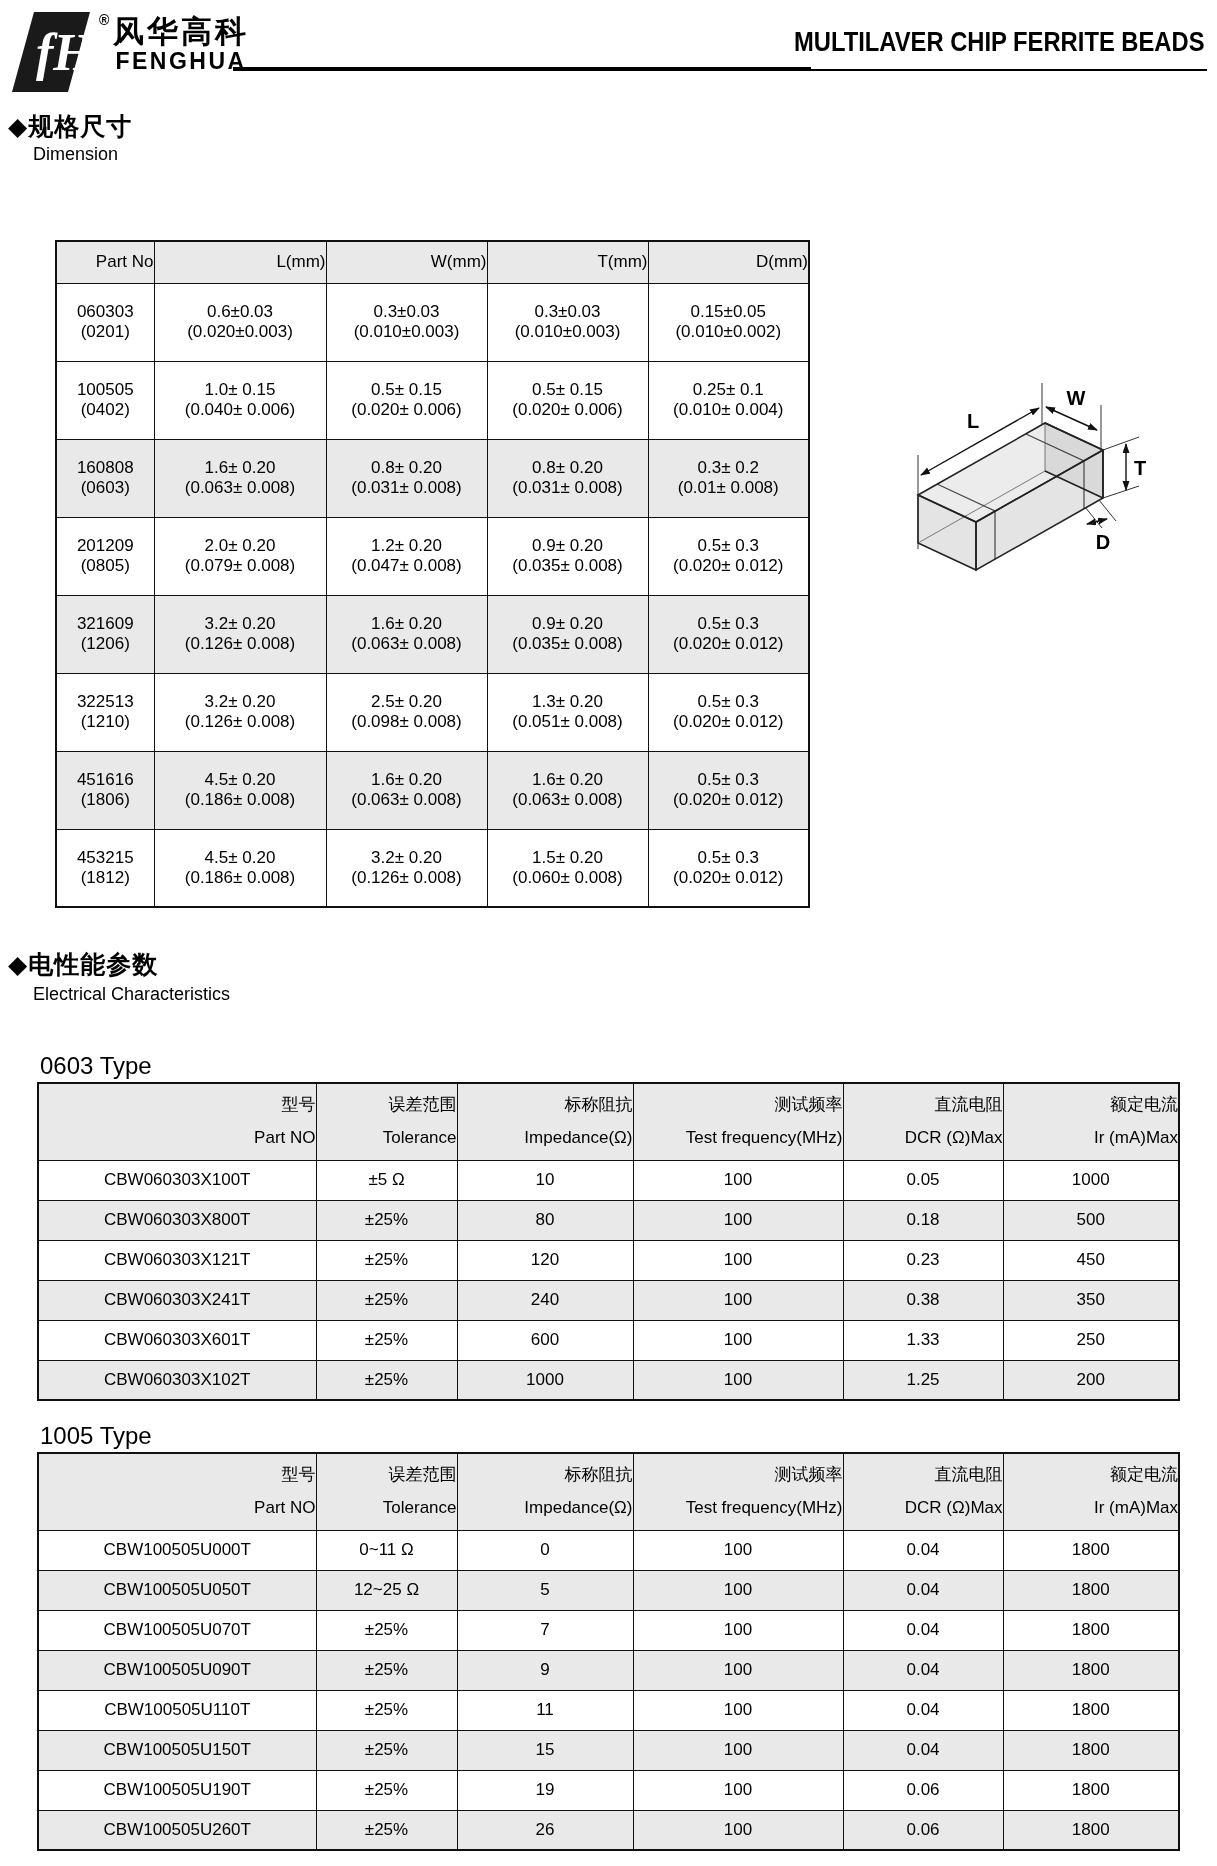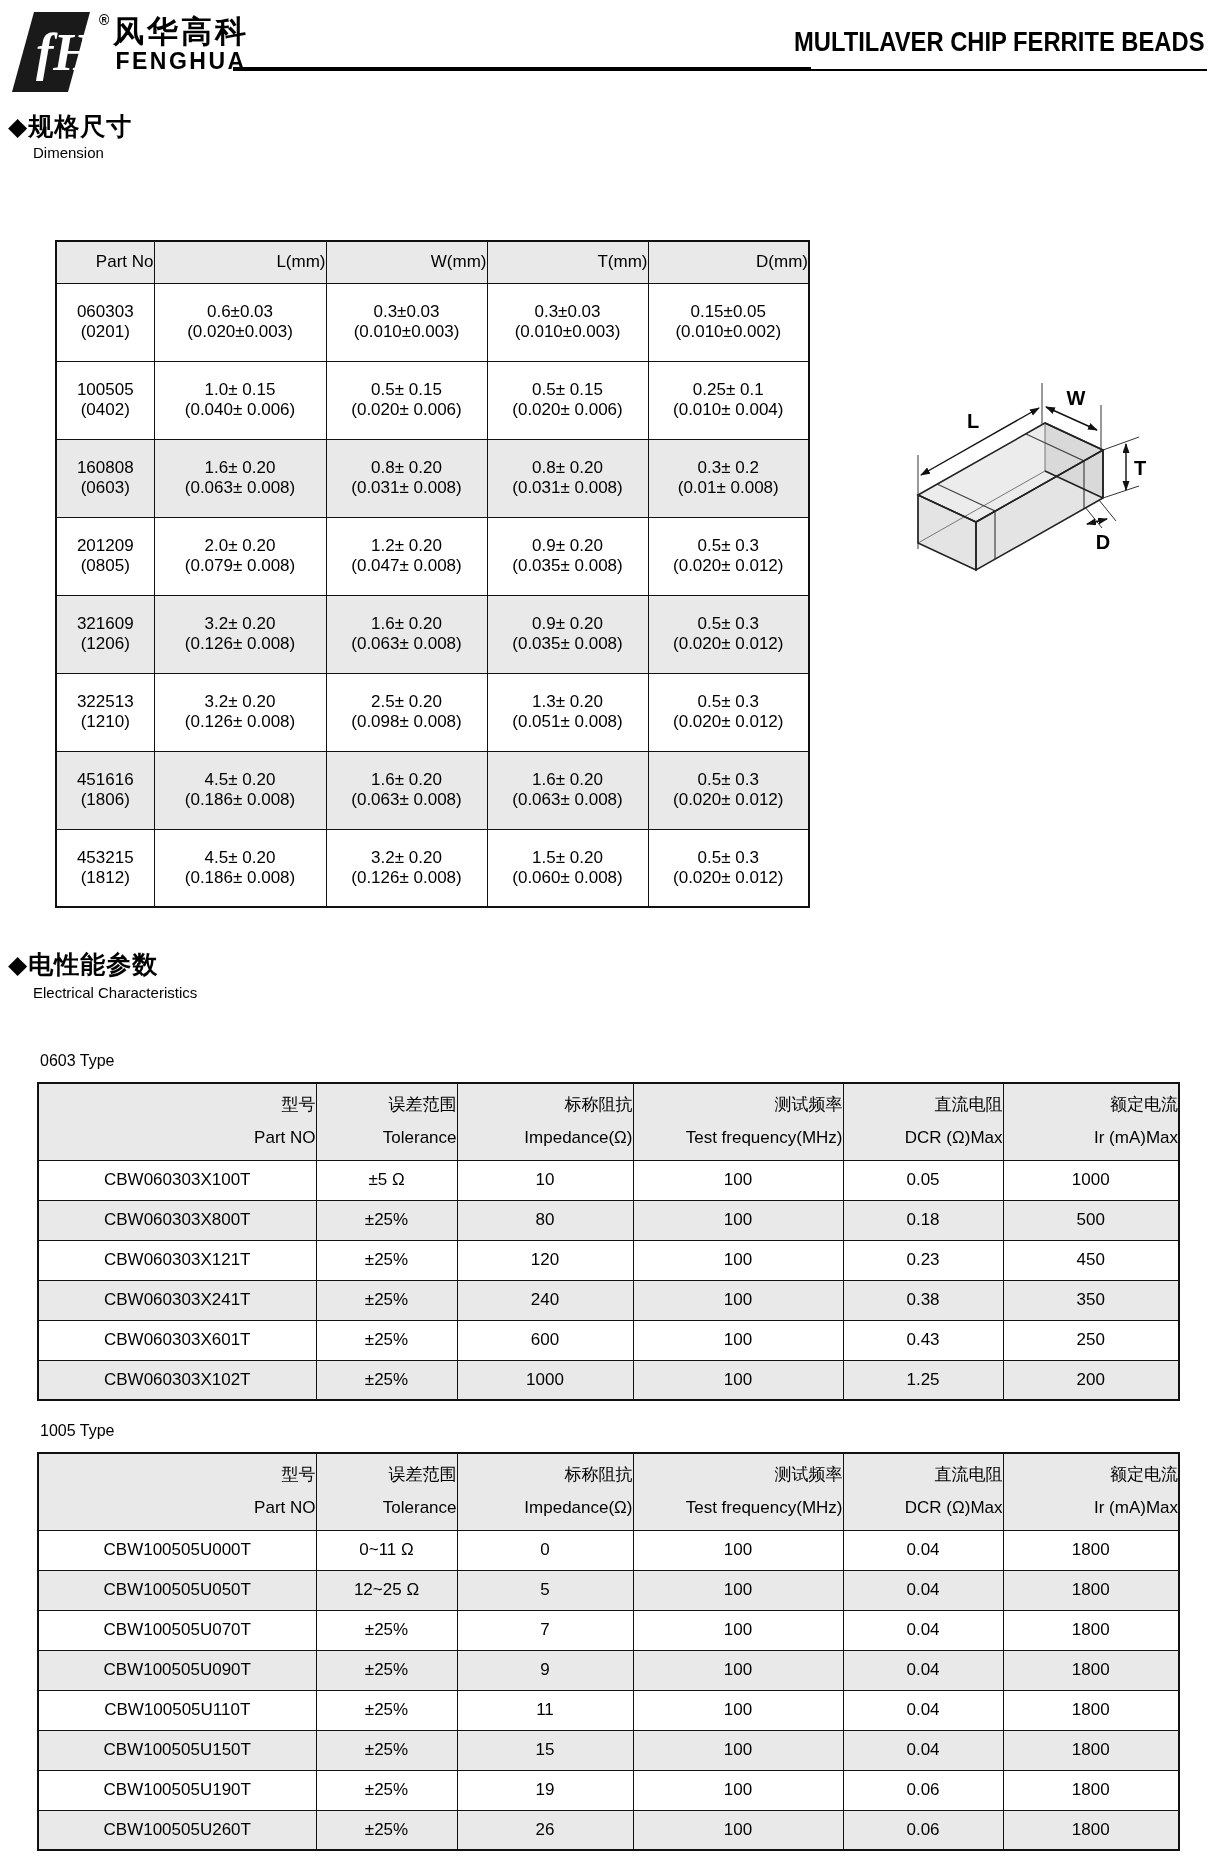--- a/index.html
+++ b/index.html
@@ -14,22 +14,22 @@
   .brand-cn{font-size:31px;font-weight:bold;letter-spacing:3px;}
   .brand-en{font-size:23px;font-weight:bold;letter-spacing:2.5px;margin-top:3px;}
   .doc-title{
     position:absolute;right:12px;top:27px;font-size:27px;font-weight:bold;
     transform:scaleX(.88);transform-origin:right center;white-space:nowrap;
   }
   .rule-thick{position:absolute;left:233px;top:67px;width:578px;height:4px;background:#000;}
   .rule-thin{position:absolute;left:811px;top:69px;width:396px;height:2px;background:#000;}
   
   .sec-cn{position:absolute;left:8px;font-size:25px;font-weight:bold;letter-spacing:1px;}
-  .sec-en{position:absolute;left:33px;font-size:15px;}
-  .type-label{position:absolute;left:40px;font-size:16px;}
+  .sec-en{position:absolute;left:33px;font-size:18px;}
+  .type-label{position:absolute;left:40px;font-size:24px;}
   
   table{border-collapse:collapse;table-layout:fixed;position:absolute;background:#fff;}
   td,th{border:1.6px solid #111;padding:0;text-align:center;vertical-align:middle;
         font-size:17px;font-weight:normal;overflow:hidden;}
   table{border:2.5px solid #111;}
   thead th{background:#e9e9e9;text-align:right;}
   tr.shaded td{background:#e9e9e9;}
   
   #dim-table{left:55px;top:240px;width:753px;}
   #dim-table thead tr{height:42px;}
@@ -482,21 +482,21 @@
           <td>240</td>
           <td>100</td>
           <td>0.38</td>
           <td>350</td>
         </tr>
         <tr>
           <td>CBW060303X601T</td>
           <td>±25%</td>
           <td>600</td>
           <td>100</td>
-          <td>0.43</td>
+          <td>1.33</td>
           <td>250</td>
         </tr>
         <tr class="shaded">
           <td>CBW060303X102T</td>
           <td>±25%</td>
           <td>1000</td>
           <td>100</td>
           <td>1.25</td>
           <td>200</td>
         </tr>

